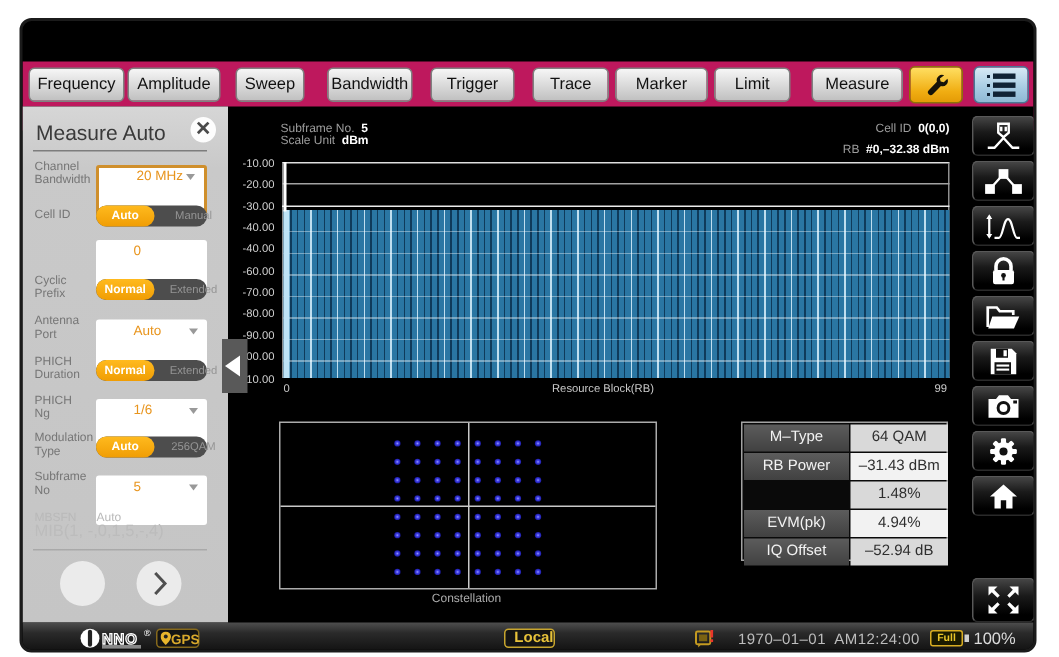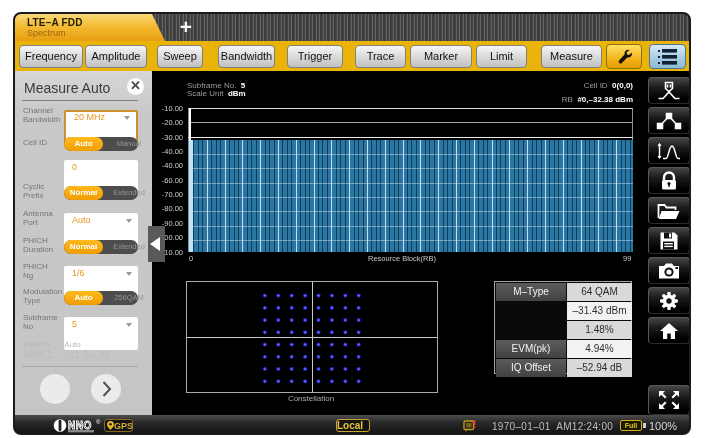--- a/index.html
+++ b/index.html
@@ -5,33 +5,33 @@
 html,body{width:706px;height:438px;background:#fff;font-family:"Liberation Sans",sans-serif}
 #win{position:absolute;left:13px;top:12px;width:678px;height:423px;border:2px solid #1b1b1b;border-radius:8px;background:#000;overflow:hidden}
 .abs{position:absolute}
 
 #tabbar{position:absolute;left:0;top:0;width:674px;height:27px;background:#454545;background-image:repeating-linear-gradient(90deg,rgba(255,255,255,.17) 0 1px,rgba(0,0,0,.14) 1px 2.5px,transparent 2.5px 3.5px)}
 #tab{position:absolute;left:0;top:0;width:151px;height:27px;background:linear-gradient(#fad97a,#f3bb33 45%,#e99d10);clip-path:polygon(0 0,137px 0,150px 27px,0 27px);border-radius:5px 0 0 0}
 #tab .t1{position:absolute;left:12px;top:3px;font-size:10px;font-weight:bold;color:#241c02;letter-spacing:.2px}
 #tab .t2{position:absolute;left:12px;top:14px;font-size:9px;color:#99660f}
 #plus{position:absolute;left:161px;top:0;width:20px;height:26px;color:#f4f4f4;font-size:21px;font-weight:bold;text-align:center;line-height:26px}
 
-#btnrow{position:absolute;left:0;top:27px;width:674px;height:46px;background:#eab308}
+#btnrow{position:absolute;left:0;top:27px;width:674px;height:46px;background:#be185d}
 .tbtn{position:absolute;top:4px;height:23px;background:linear-gradient(#f6f6f6,#dcdcdc 48%,#c0c0c0);border:1px solid #808080;border-radius:4px;font-size:11px;color:#111;text-align:center;line-height:21px}
 #btn-wrench{position:absolute;top:3px;left:591px;width:36px;height:25px;background:linear-gradient(#ffdf62,#f0ad12 70%,#e49b06);border:1px solid #8d7208;border-radius:4px}
 #btn-menu{position:absolute;top:3px;left:634px;width:37px;height:25px;background:linear-gradient(#d8eaf5,#a6cbe2 60%,#8fb9d4);border:1px solid #4a7795;border-radius:4px}
 
 #content{position:absolute;left:0;top:57px;width:674px;height:344px;background:#000}
 
 #panel{position:absolute;left:0;top:57px;width:137px;height:344px;background:linear-gradient(#d6d6d6,#c9c9c9 12%,#c5c5c5)}
 #panel .title{position:absolute;left:9px;top:9px;font-size:14px;color:#3a3a3a}
 #closebtn{position:absolute;left:112px;top:7px;width:17px;height:17px;border-radius:50%;background:#fdfdfd;color:#4a4a4a;font-size:13px;font-weight:bold;text-align:center;line-height:16px}
 .sep{position:absolute;left:7px;width:116px;height:1px;background:#7d7d7d}
 .plab{position:absolute;left:8px;font-size:8px;line-height:8.5px;color:#767676}
-.drop{position:absolute;left:49px;width:74px;height:33px;background:#fff;border-radius:2px;font-size:9px;color:#e8941c;line-height:15px;padding-left:8px}
+.drop{position:absolute;left:49px;width:74px;height:33px;background:#fff;border-radius:2px;font-size:9px;color:#e8941c;line-height:15px;padding-left:25px}
 .drop .car{position:absolute;right:6px;top:6px;width:0;height:0;border-left:3.5px solid transparent;border-right:3.5px solid transparent;border-top:4px solid #999}
 .tog{position:absolute;left:49px;width:74px;height:14px;background:#4d4d4d;border-radius:7px}
 .tog .on{position:absolute;left:0;top:0;width:39px;height:14px;background:linear-gradient(#ffba1e,#f09d04);border-radius:7px;color:#fff;font-weight:bold;font-size:8px;text-align:center;line-height:14px;z-index:1}
 .tog .off{position:absolute;left:39px;top:0;width:52px;height:14px;color:#959595;font-size:7.5px;text-align:center;line-height:14px}
 
 #plot{position:absolute;left:173px;top:94px;width:445px;height:144px;border:1px solid #8f8f8f;border-top:1px solid #dedede;background:#000}
 .ylab{position:absolute;right:506px;width:44px;text-align:right;font-size:7.5px;color:#cfcfcf}
 .hgrid{position:absolute;left:173px;width:445px;height:1px}
 #bars{position:absolute;left:173.5px;top:126px;width:444px;height:111.5px;background-color:#2a76a3;background-image:repeating-linear-gradient(90deg,#bfdeef 0 1px,transparent 1px 17.8px),repeating-linear-gradient(90deg,rgba(10,48,78,.85) 0 1px,transparent 1px 4.45px)}
 #bargrid{position:absolute;left:173.5px;top:140.3px;width:444px;height:98px;background-image:repeating-linear-gradient(180deg,rgba(255,255,255,.38) 0 1px,transparent 1px 14.35px)}
@@ -51,39 +51,32 @@
 .tl{position:absolute;left:0;top:0;width:70px;height:18px;background:linear-gradient(#5c5c5c,#414141);color:#f2f2f2;font-size:10px;text-align:center;line-height:18px}
 .tv{position:absolute;left:71px;top:0;width:65px;height:18px;color:#2e2e2e;font-size:10px;text-align:center;line-height:18px}
 
 .ibtn{position:absolute;left:633px;width:42px;height:27px;background:linear-gradient(#454545,#1a1a1a 40%,#000 85%);border:1px solid #595959;border-bottom-color:#2a2a2a;border-radius:4px}
 .ibtn svg{position:absolute;left:50%;top:50%;transform:translate(-50%,-50%)}
 
 #handle{position:absolute;left:133px;top:212px;width:17px;height:36px;background:#595959}
 #handle:before{content:"";position:absolute;left:2px;top:11px;width:0;height:0;border-top:7px solid transparent;border-bottom:7px solid transparent;border-right:10px solid #fff}
 
 #status{position:absolute;left:0;top:401px;width:674px;height:20px;background:linear-gradient(#4e4e4e,#2a2a2a 35%,#101010)}
-.pill{position:absolute;top:4px;height:13px;border-radius:3px;background:#141414;font-weight:bold;text-align:left}
+.pill{position:absolute;top:4px;height:13px;border-radius:3px;background:#141414;font-weight:bold;text-align:right}
 #gps{left:89px;width:29px;border:1px solid #86691c;color:#d9a92c;font-size:9px;line-height:12px;padding-left:9px}
 #gpspin{position:absolute;left:92px;top:6px;width:7px;height:9px;z-index:2}
 #local{left:321px;width:34px;border:1px solid #c7a52e;color:#e7c23a;font-size:10px;line-height:12px}
 #dt{position:absolute;left:477px;top:6px;font-size:10px;color:#bdbdbd;letter-spacing:.3px}
 #batt{position:absolute;left:605px;top:5px;width:22px;height:11px;border:1px solid #d8ad22;border-radius:2px;background:#1a1a00;color:#e8c428;font-size:7px;font-weight:bold;text-align:center;line-height:10px}
 #battnub{position:absolute;left:628px;top:8px;width:3px;height:5px;background:#cfcfcf}
 #pct{position:absolute;left:634px;top:5px;font-size:11px;color:#dadada}
 #logo{position:absolute;left:38px;top:3px}
 </style></head>
 <body>
 <div id="win">
-  <div id="tabbar">
-    <div id="tab">
-        <div class="t1">LTE–A FDD</div>
-        <div class="t2">Spectrum</div>
-      </div>
-    <div id="plus">+</div>
-  </div>
   <div id="btnrow">
     <div class="tbtn" style="left:4px;width:64px">Frequency</div>
     <div class="tbtn" style="left:70px;width:62px">Amplitude</div>
     <div class="tbtn" style="left:142px;width:46px">Sweep</div>
     <div class="tbtn" style="left:203px;width:57px">Bandwidth</div>
     <div class="tbtn" style="left:272px;width:56px">Trigger</div>
     <div class="tbtn" style="left:340px;width:51px">Trace</div>
     <div class="tbtn" style="left:395px;width:62px">Marker</div>
     <div class="tbtn" style="left:461px;width:51px">Limit</div>
     <div class="tbtn" style="left:526px;width:61px">Measure</div>
@@ -209,20 +202,21 @@
       </svg>
   </div>
   <div id="constlab">Constellation</div>
 
   <div id="rtable">
     <div class="trow" style="top:1px">
         <div class="tl">M–Type</div>
         <div class="tv" style="background:#d9d9d9">64 QAM</div>
       </div>
     <div class="trow" style="top:20px">
+        <div class="tl">RB Power</div>
         <div class="tv" style="background:#f2f2f2">–31.43 dBm</div>
       </div>
     <div class="trow" style="top:39px">
         <div class="tv" style="background:#d9d9d9">1.48%</div>
       </div>
     <div class="trow" style="top:58px">
         <div class="tl">EVM(pk)</div>
         <div class="tv" style="background:#f2f2f2">4.94%</div>
       </div>
     <div class="trow" style="top:77px">

